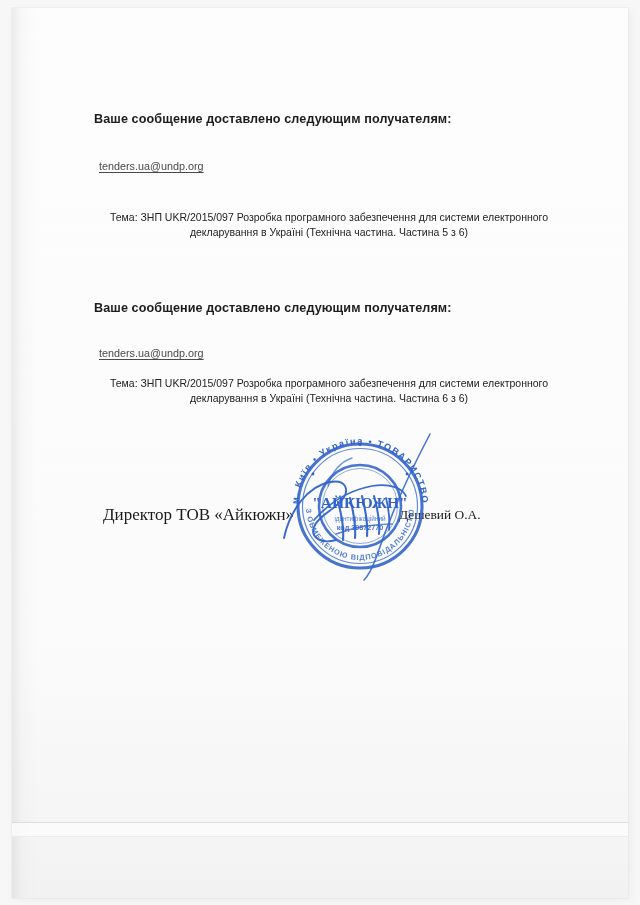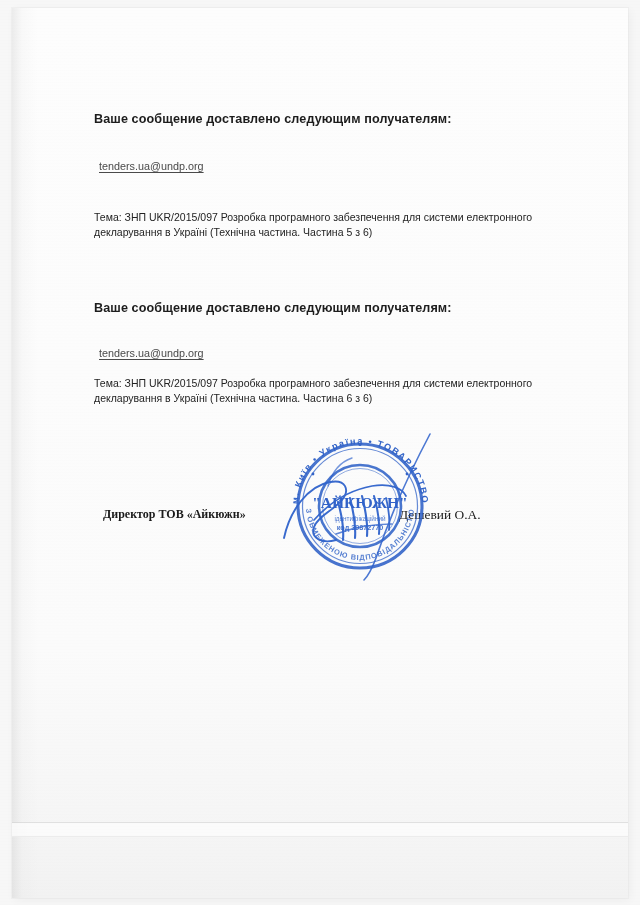--- a/index.html
+++ b/index.html
@@ -86,20 +86,21 @@
         rgba(255,255,255,0) 3px);
   }
 
   
   .content {
     position: absolute;
     left: 0;
     top: 0;
     width: 552px;
     height: 905px;
+    text-align: center;
   }
 
   .notice-heading {
     position: absolute;
     left: 94px;
     font-family: "Liberation Sans", sans-serif;
     font-weight: bold;
     font-size: 12.6px;
     line-height: 16px;
     letter-spacing: 0.1px;
@@ -135,25 +136,24 @@
     left: 0;
     top: 505px;
     width: 640px;
     height: 22px;
   }
   .signature-title {
     position: absolute;
     left: 103px;
     top: 0;
     font-family: "Liberation Serif", serif;
-    font-size: 12px;
+    font-size: 17px;
     line-height: 19px;
     color: #1a1a1a;
     white-space: nowrap;
-    font-weight: bold;
   }
   .signature-name {
     position: absolute;
     left: 399px;
     top: 0;
     font-family: "Liberation Serif", serif;
     font-size: 13.4px;
     line-height: 19px;
     color: #1a1a1a;
     white-space: nowrap;

